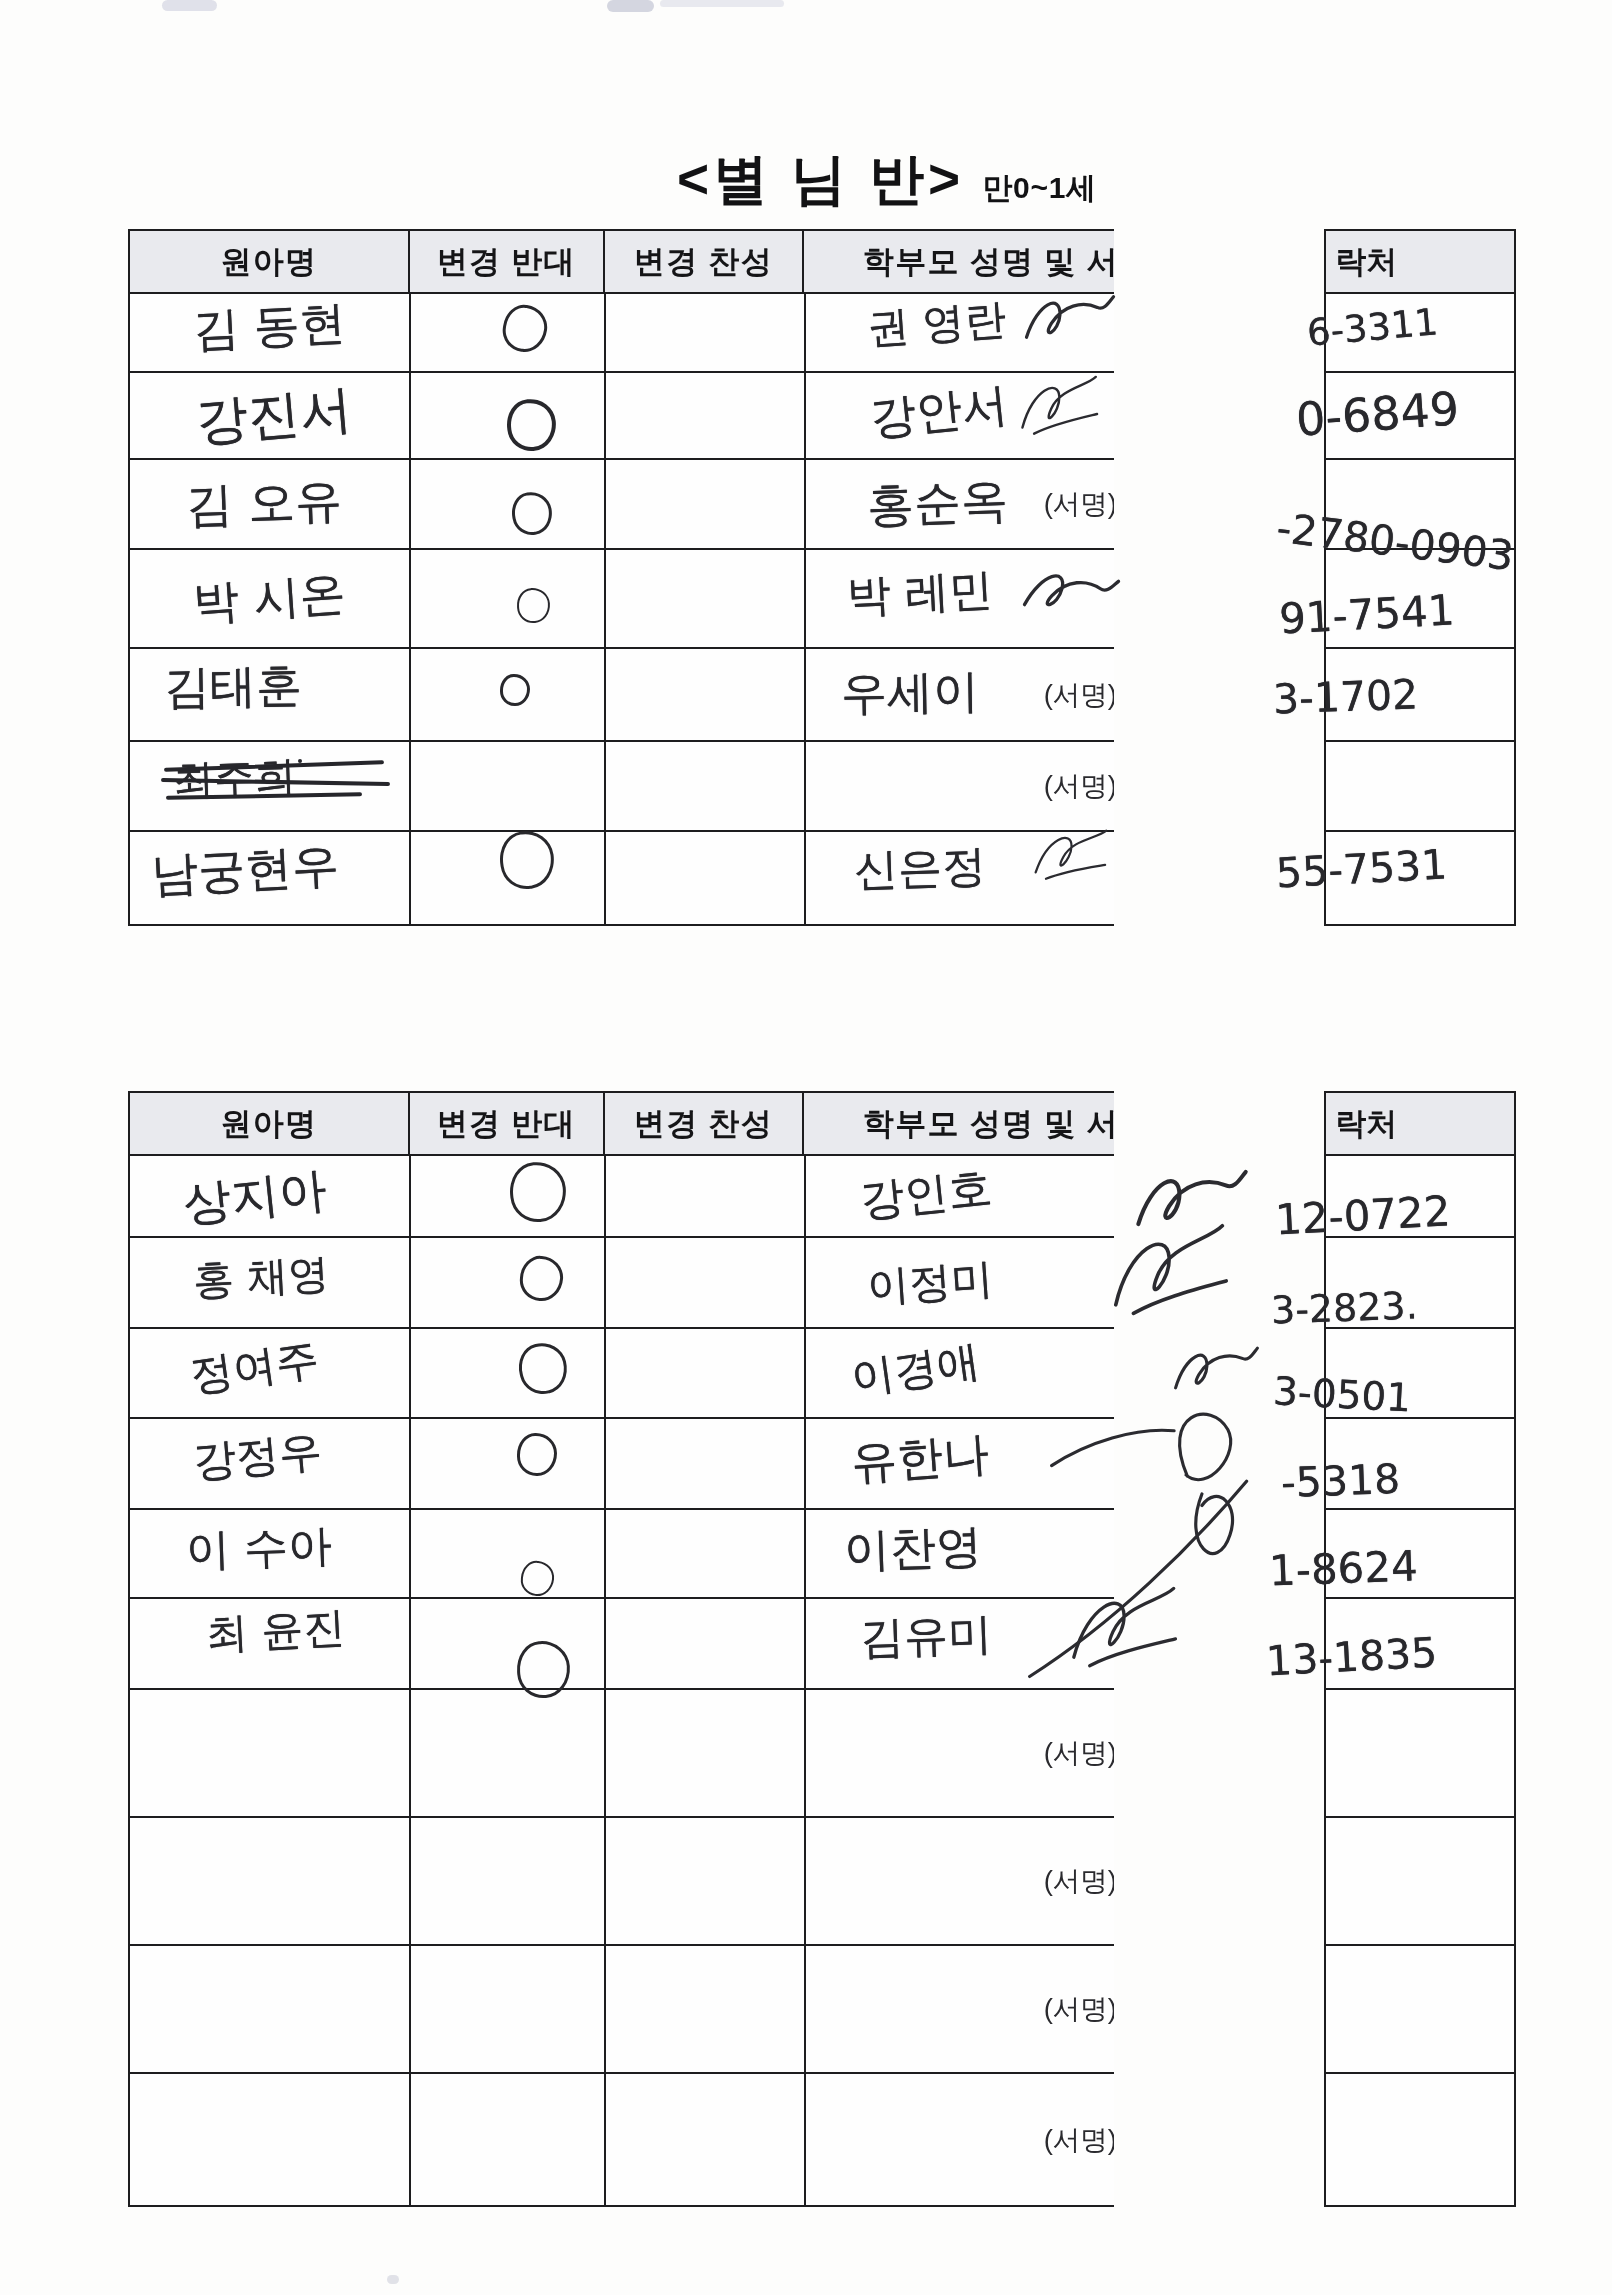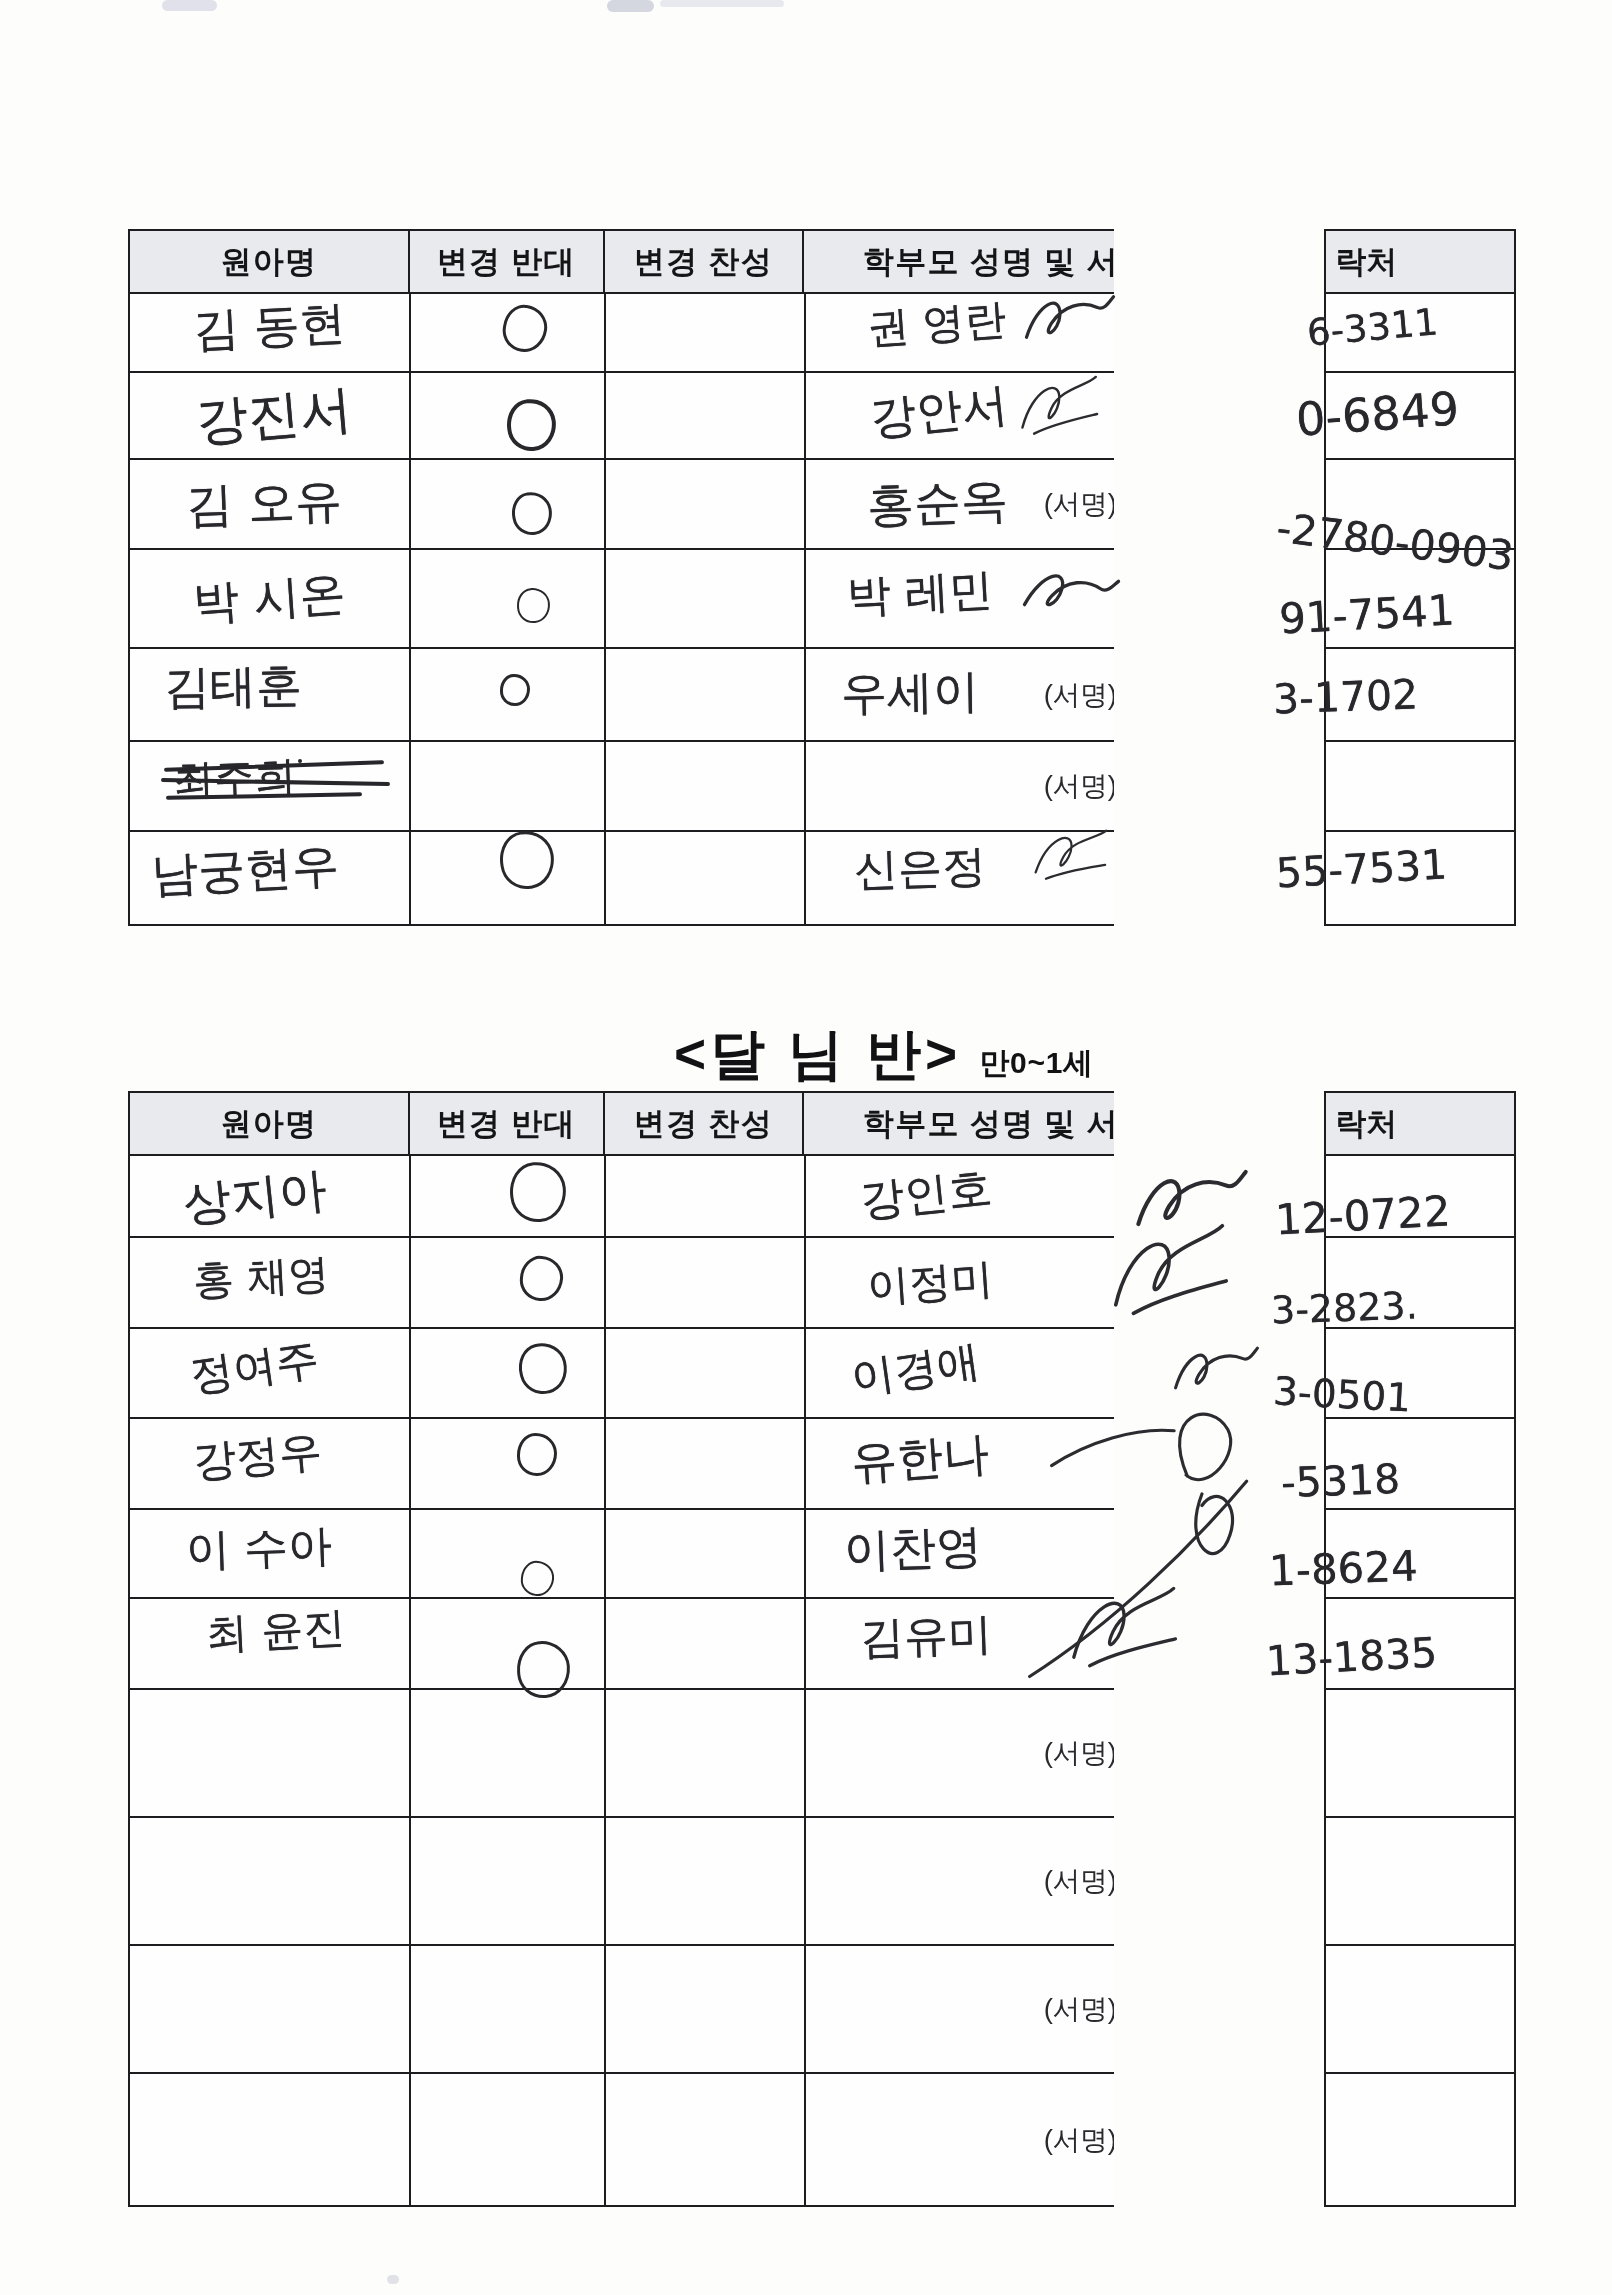--- a/index.html
+++ b/index.html
@@ -53,22 +53,22 @@
 </head>
 <body>
 
 <div id="page">
 
   <div class="smudge" style="left:162px;top:0;width:55px;height:10.5px;background:#c9cbdb;opacity:.55;"></div>
   <div class="smudge" style="left:607px;top:0;width:47px;height:11.8px;background:#b9bccd;opacity:.6;"></div>
   <div class="smudge" style="left:660px;top:0;width:124px;height:7.2px;background:#d4d6e2;opacity:.5;"></div>
   <div class="smudge" style="left:387px;top:2275px;width:11.8px;height:8.5px;background:#cfd1da;opacity:.6;"></div>
 
-  <div class="ptitle" style="left:674px;top:1018px;">
-    <span class="main">&lt;달 님 반&gt;</span><span class="sub">만0~1세</span>
+  <div class="ptitle" style="left:677px;top:143px;">
+    <span class="main">&lt;별 님 반&gt;</span><span class="sub">만0~1세</span>
   </div>
 
   <div id="rt1" class="rtable" style="top: 229px;">
       <div class="thead" style="height: 63px;">락처</div>
       <div class="rrow" style="height: 79px;"></div>
       <div class="rrow" style="height: 87px;"></div>
       <div class="rrow" style="height: 90px;"></div>
       <div class="rrow" style="height: 99px;"></div>
       <div class="rrow" style="height: 93px;"></div>
       <div class="rrow" style="height: 90px;"></div>

